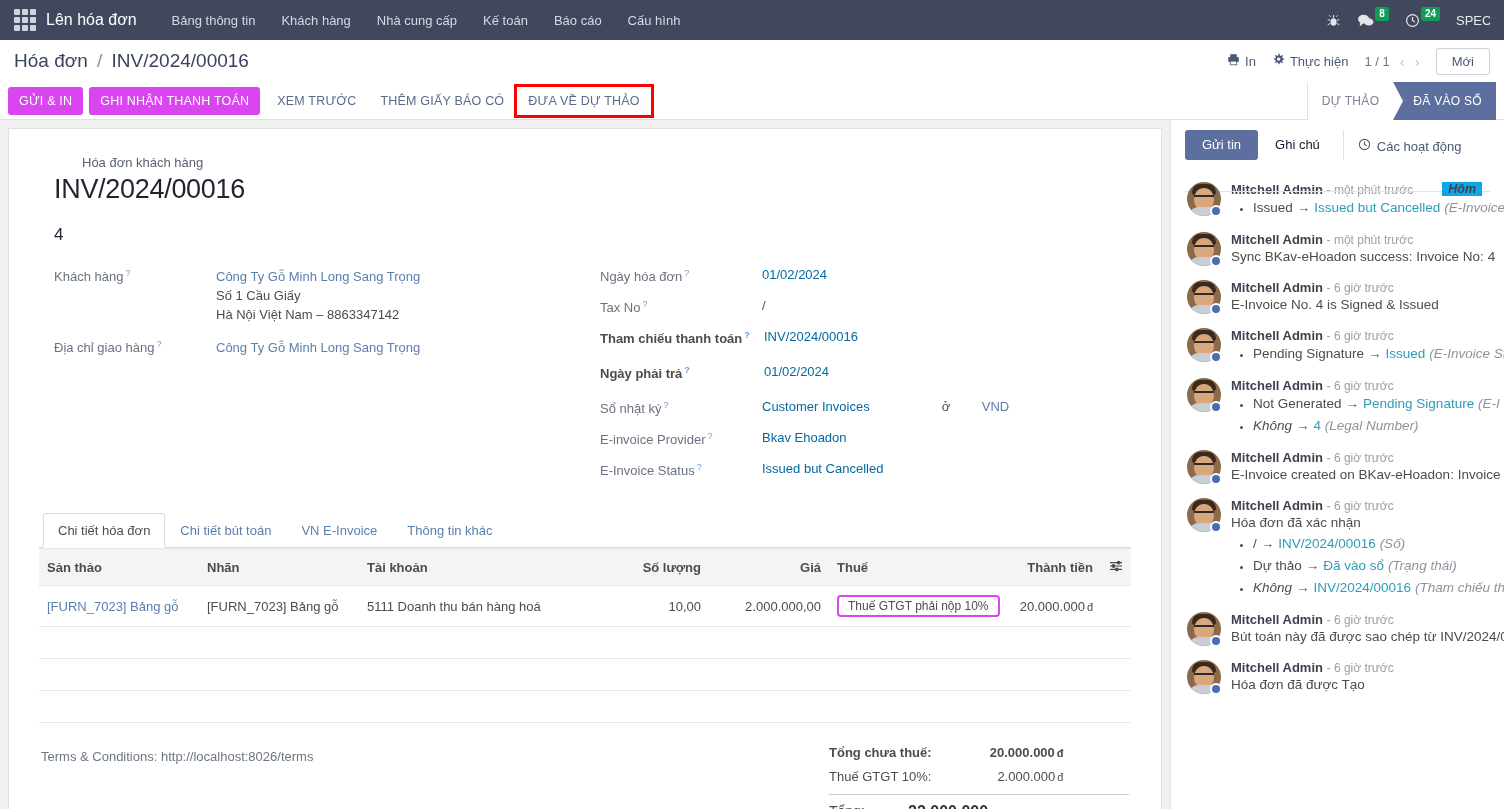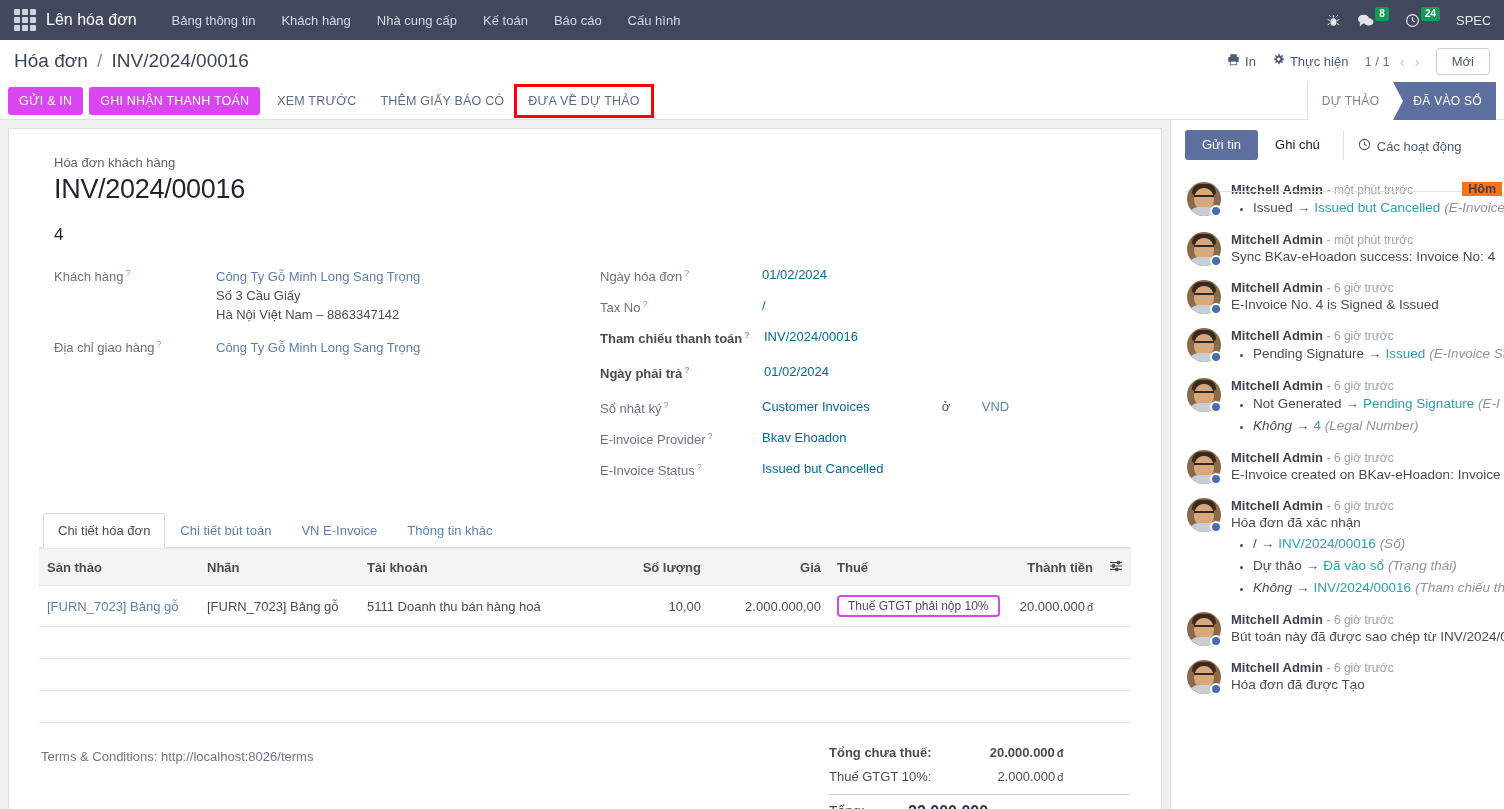--- a/index.html
+++ b/index.html
@@ -71,21 +71,21 @@
   .st.active { background: #5d6f9e; color: #fff; padding-left: 20px; }
 
   
   .body-wrap { display: flex; height: 729px; background: #f0f0f0; }
   .sheet-col { width: 1170px; background: #f0f0f0; padding: 8px 8px 0 8px; }
   .sheet { background: #fff; border: 1px solid #e0e0e2; min-height: 721px;
     padding: 16px 20px 0 20px; position: relative; }
   .sup { color: #6aa0d8; font-size: 9px; vertical-align: super; margin-left: 2px; }
 
   .title-block { padding: 10px 25px 0 25px; }
-  .title-sm { font-size: 13px; color: #5a6372; margin-bottom: 4px; }
+  .title-sm { font-size: 13px; color: #5a6372; margin-bottom: 4px; margin-left: 28px; }
   .title-lg { font-size: 27px; color: #1f2430; font-weight: normal;
     letter-spacing: -.3px; margin-bottom: 20px; }
   .title-num { font-size: 17px; color: #1f2430; margin-bottom: 22px; }
 
   .fields { display: flex; padding: 0 25px; }
   .fcol { width: 50%; }
   .fcol.right { padding-left: 15px; }
   .frow { display: flex; align-items: flex-start; margin-bottom: 10px; min-height: 21px; }
   .fl { width: 162px; flex: none; font-size: 13px; color: #6b7280; padding-top: 1px; }
   .fl.bold { font-weight: bold; color: #4c4c4c; }
@@ -140,23 +140,23 @@
   .ch-btn { font-size: 13px; padding: 6px 16px; border-radius: 3px; cursor: pointer;
     border: 1px solid transparent; white-space: nowrap; }
   .ch-btn.prim { background: #5d6f9e; color: #fff; }
   .ch-btn.plain { color: #0f172a; }
   .ch-act { margin-left: 6px; font-size: 13px; color: #4c5970;
     border-left: 1px solid #e2e2e5; padding: 6px 14px; display: flex;
     align-items: flex-end; gap: 6px; cursor: pointer; white-space: nowrap; }
   .ch-sep-wrap { position: relative; margin: 22px 0 8px 0; padding: 0 14px; }
   .ch-sep-line { border-top: 1px solid #e3e3e6; position: absolute;
     left: 14px; right: 14px; top: 9px; }
-  .ch-sep-label { position: absolute; right: 2px; top: 0; background: #f97316;
+  .ch-sep-label { position: absolute; right: 22px; top: 0; background: #0ea5e9;
     padding: 0 6px; font-size: 12.5px; font-weight: bold; color: #3c4250;
-    white-space: nowrap; }
+    white-space: nowrap; font-style: italic; }
   .msgs { padding: 0 0 0 16px; }
   .msg { display: flex; gap: 10px; margin-bottom: 13px; }
   .av { width: 34px; height: 34px; flex: none; position: relative; }
   .av .pic { width: 34px; height: 34px; border-radius: 50%; overflow: hidden;
     background: #8a6a4a; position: relative; display: block; }
   .av .pic .face { position: absolute; left: 7px; top: 6px; width: 20px; height: 22px;
     background: #d8a87c; border-radius: 50% 50% 45% 45%; }
   .av .pic .hair { position: absolute; left: 5px; top: 2px; width: 24px; height: 11px;
     background: #3a2a1d; border-radius: 12px 12px 4px 4px; }
   .av .pic .glass { position: absolute; left: 7px; top: 13px; width: 20px; height: 5px;
@@ -296,21 +296,21 @@
 
         <div class="fields">
 
           <div class="fcol">
             <div class="frow">
               <div class="fl">
                 <span>Khách hàng</span><span class="sup">?</span>
               </div>
               <div>
                 <div class="addr-line link">Công Ty Gỗ Minh Long Sang Trọng</div>
-                <div class="addr-line">Số 3 Cầu Giấy</div>
+                <div class="addr-line">Số 1 Cầu Giấy</div>
                 <div class="addr-line">Hà Nội Việt Nam – 8863347142</div>
               </div>
             </div>
             <div class="frow" style="margin-top:14px">
               <div class="fl">
                 <span>Địa chỉ giao hàng</span><span class="sup">?</span>
               </div>
               <div>
                 <div class="addr-line link">Công Ty Gỗ Minh Long Sang Trọng</div>
               </div>

